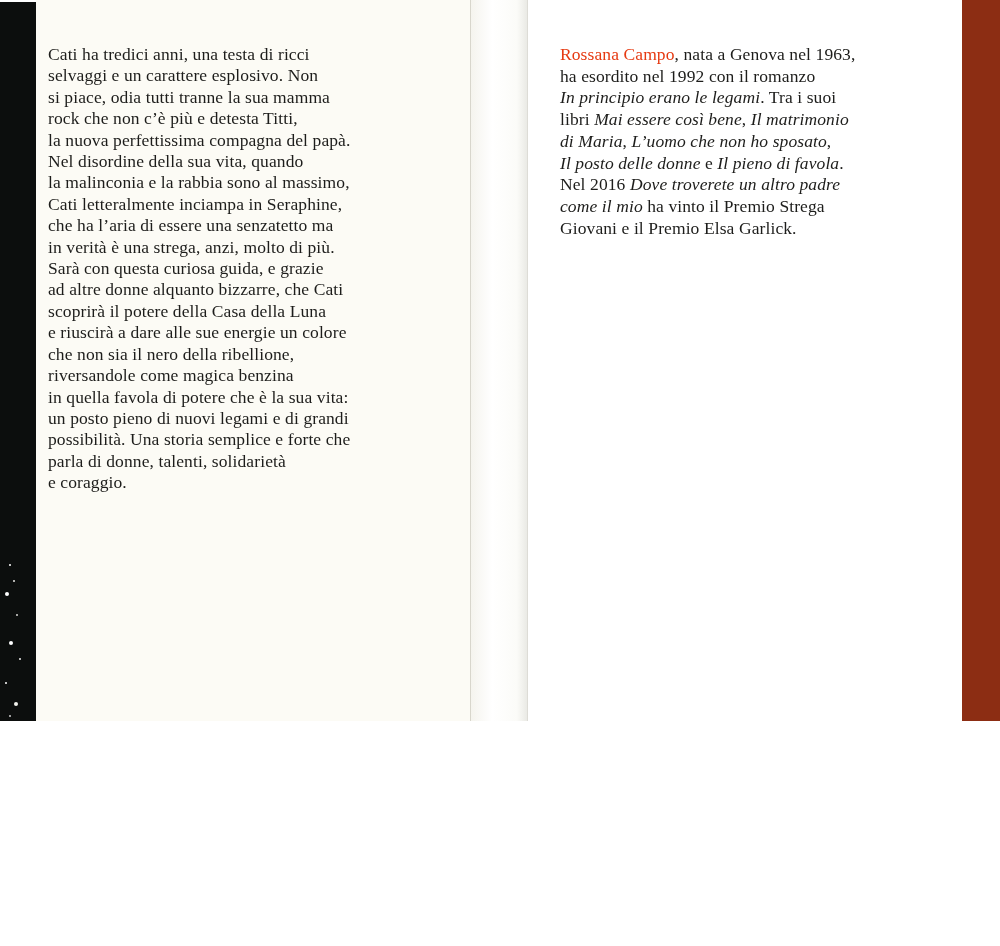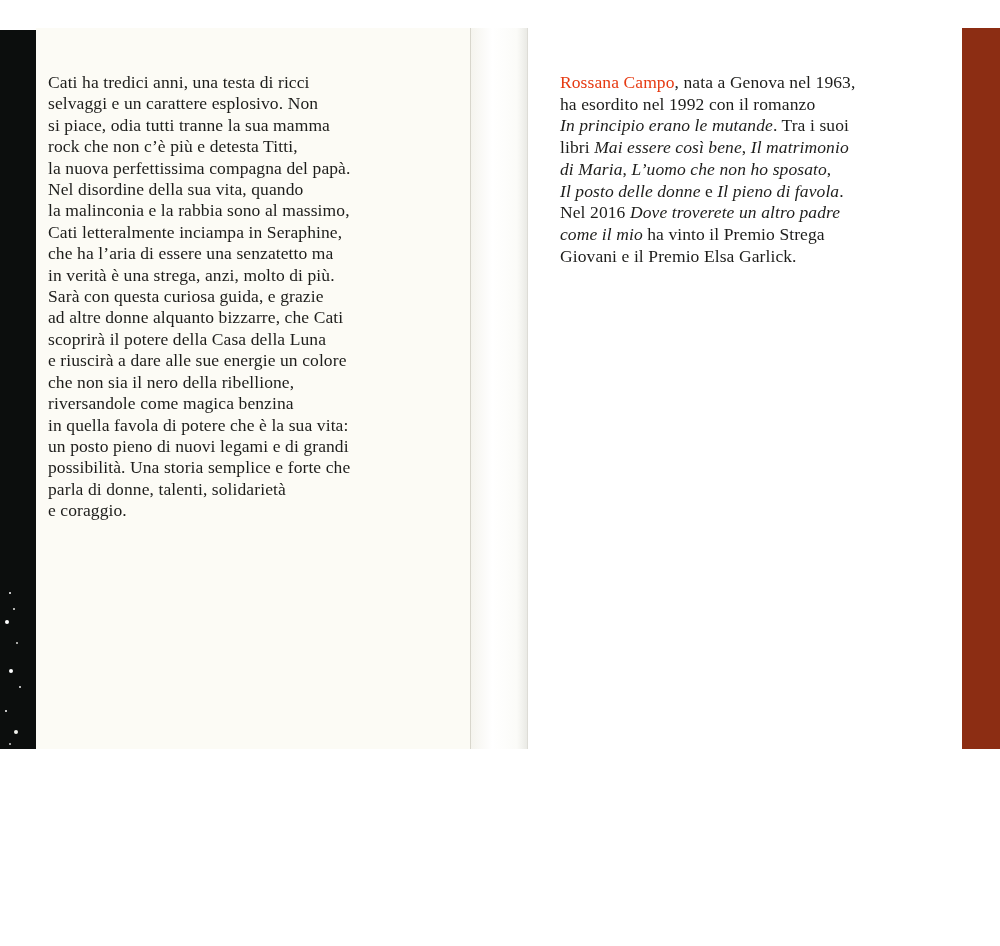--- a/index.html
+++ b/index.html
@@ -1,20 +1,19 @@
 <!DOCTYPE html>
 <html><head>
 <meta charset="utf-8">
 <style>
   html,body { margin:0; padding:0; background:#ffffff; }
   .canvas {
     position:relative; width:1000px; height:721px; overflow:hidden;
     background:#ffffff;
     font-family:"Liberation Serif", serif;
-    margin-top:28px;
   }
   
   .spine-black {
     position:absolute; left:0; top:2px; width:36px; height:928px;
     background:#0c0e0d;
   }
   .speckles {
     position:absolute; left:9px; top:562px; width:2px; height:2px;
     background:#ffffff; border-radius:50%;
     box-shadow: 4px 16px 0 #e9e9e4, -3px 29px 0 1px #ffffff, 7px 50px 0 #d9d9d4,
@@ -108,21 +107,21 @@
 che non sia il nero della ribellione,
 riversandole come magica benzina
 in quella favola di potere che è la sua vita:
 un posto pieno di nuovi legami e di grandi
 possibilità. Una storia semplice e forte che
 parla di donne, talenti, solidarietà
 e coraggio.</div>
 
   <div class="bio"><span class="seg author">Rossana Campo</span><span class="seg">, nata a Genova nel 1963,
 ha esordito nel 1992 con il romanzo
-</span><span class="seg title">In principio erano le mutande</span><span class="seg">. Tra i suoi
+</span><span class="seg title">In principio erano le legami</span><span class="seg">. Tra i suoi
 libri </span><span class="seg title">Mai essere così bene</span><span class="seg">, </span><span class="seg title">Il matrimonio
 di Maria</span><span class="seg">, </span><span class="seg title">L’uomo che non ho sposato</span><span class="seg">,
 </span><span class="seg title">Il posto delle donne</span><span class="seg"> e </span><span class="seg title">Il pieno di favola</span><span class="seg">.
 Nel 2016 </span><span class="seg title">Dove troverete un altro padre
 come il mio</span><span class="seg"> ha vinto il Premio Strega
 Giovani e il Premio Elsa Garlick.</span></div>
 
   <div class="publisher">
     <div class="logo-row">
       <div class="logo-circle">G</div>

